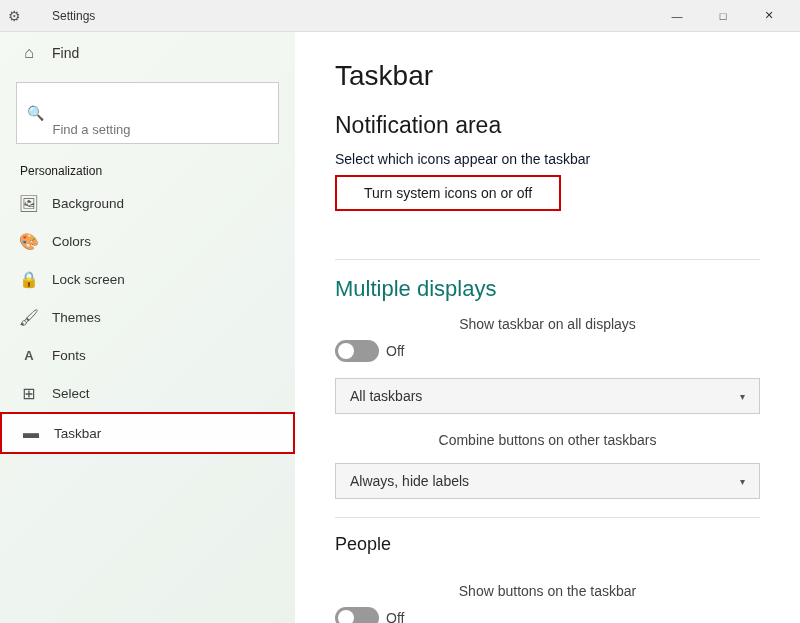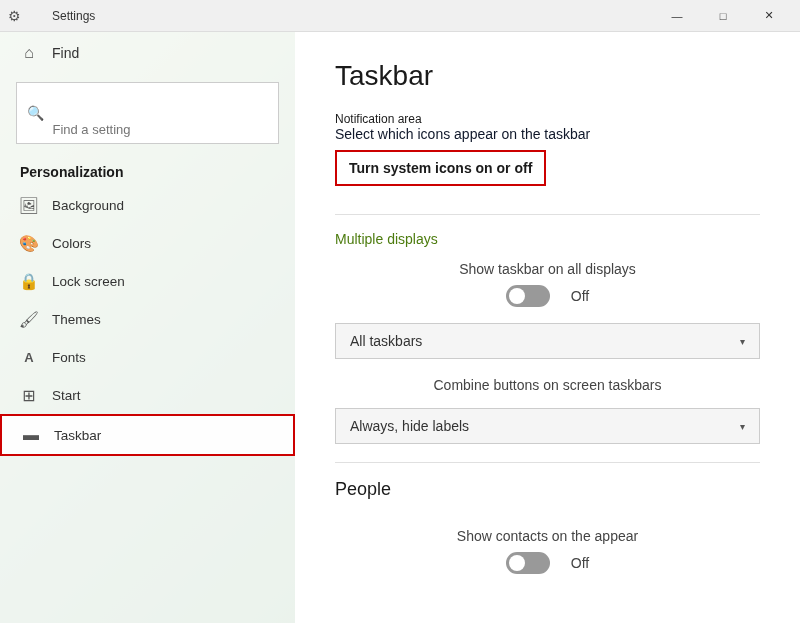--- a/index.html
+++ b/index.html
@@ -101,22 +101,22 @@
       outline: none;
       flex: 1;
       font-size: 13px;
       background: transparent;
       color: #3b82f6;
       margin-top: 33px;
     }
 
     .nav-section-title {
       padding: 8px 32px 6px 20px;
-      font-size: 14px;
-      font-weight: 700;
+      font-size: 12px;
+      font-weight: 400;
       color: #1a1a1a;
     }
 
     .nav-item {
       display: flex;
       align-items: center;
       padding: 10px 20px;
       gap: 14px;
       cursor: pointer;
       color: #333;
@@ -147,65 +147,64 @@
     }
 
     .page-title {
       font-size: 28px;
       font-weight: 300;
       color: #1a1a1a;
       margin-bottom: 20px;
     }
 
     .section-title {
-      font-size: 12px;
+      font-size: 23px;
       font-weight: 400;
       color: #1a1a1a;
+      margin-bottom: 12px;
       margin-top: 8px;
     }
 
     .link-blue {
       color: #0f172a;
       cursor: pointer;
       font-size: 14px;
       text-decoration: none;
       margin-bottom: 8px;
       display: block;
     }
 
     .highlighted-link {
       border: 2px solid #cc0000;
-      padding: 8px 12px;
+      padding: 8px 27px;
       display: inline-block;
       color: #1a1a1a;
       font-size: 14px;
       cursor: pointer;
-      margin-bottom: 12px;
-      font-weight: bold;
+      margin-bottom: 32px;
     }
 
     .section-divider {
       border: none;
       border-top: 1px solid #e0e0e0;
       margin: 16px 0;
     }
     .setting-label {
       font-size: 14px;
       color: #444;
       margin-bottom: 8px;
       text-align: center;
     }
 
     
     .toggle-row {
       display: flex;
       align-items: center;
-      gap: 21px;
+      gap: 7px;
       margin-bottom: 16px;
-      justify-content: center;
     }
     .toggle {
       width: 44px;
       height: 22px;
       background: #999;
       border-radius: 11px;
       position: relative;
       cursor: pointer;
       flex-shrink: 0;
     }
@@ -238,23 +237,23 @@
       font-size: 14px;
       color: #333;
       margin-top: 15px;
     }
     .dropdown-arrow {
       font-size: 10px;
       color: #555;
     }
 
     .multiple-displays-title {
-      font-size: 14px;
+      font-size: 22px;
       font-weight: 400;
-      color: #4d7c0f;
+      color: #0f766e;
       margin-top: 16px;
       margin-bottom: 14px;
     }
 
     .people-title {
       font-size: 18px;
       font-weight: 400;
       color: #1a1a1a;
       margin-top: 4px;
       margin-bottom: 28px;
@@ -315,21 +314,21 @@
         <span>Themes</span>
       </div>
 
       <div class="nav-item">
         <span class="nav-icon" style="font-weight:bold;font-size:13px;">A</span>
         <span>Fonts</span>
       </div>
 
       <div class="nav-item">
         <span class="nav-icon">⊞</span>
-        <span>Start</span>
+        <span>Select</span>
       </div>
 
       <div class="nav-item active">
         <span class="nav-icon">▬</span>
         <span>Taskbar</span>
       </div>
 
     </div>
   </div>
 
@@ -353,31 +352,31 @@
     <div class="toggle-row">
       <div class="toggle"></div>
       <span class="toggle-label">Off</span>
     </div>
 
     <div class="dropdown">
       <span>All taskbars</span>
       <span class="dropdown-arrow">▾</span>
     </div>
 
-    <div class="setting-label">Combine buttons on screen taskbars</div>
+    <div class="setting-label">Combine buttons on other taskbars</div>
     <div class="dropdown">
       <span>Always, hide labels</span>
       <span class="dropdown-arrow">▾</span>
     </div>
 
     <hr class="section-divider">
 
     
     <h2 class="people-title">People</h2>
 
-    <div class="setting-label">Show contacts on the appear</div>
+    <div class="setting-label">Show buttons on the taskbar</div>
     <div class="toggle-row">
       <div class="toggle"></div>
       <span class="toggle-label">Off</span>
     </div>
 
   </div>
 </div>
 
 </body></html>

